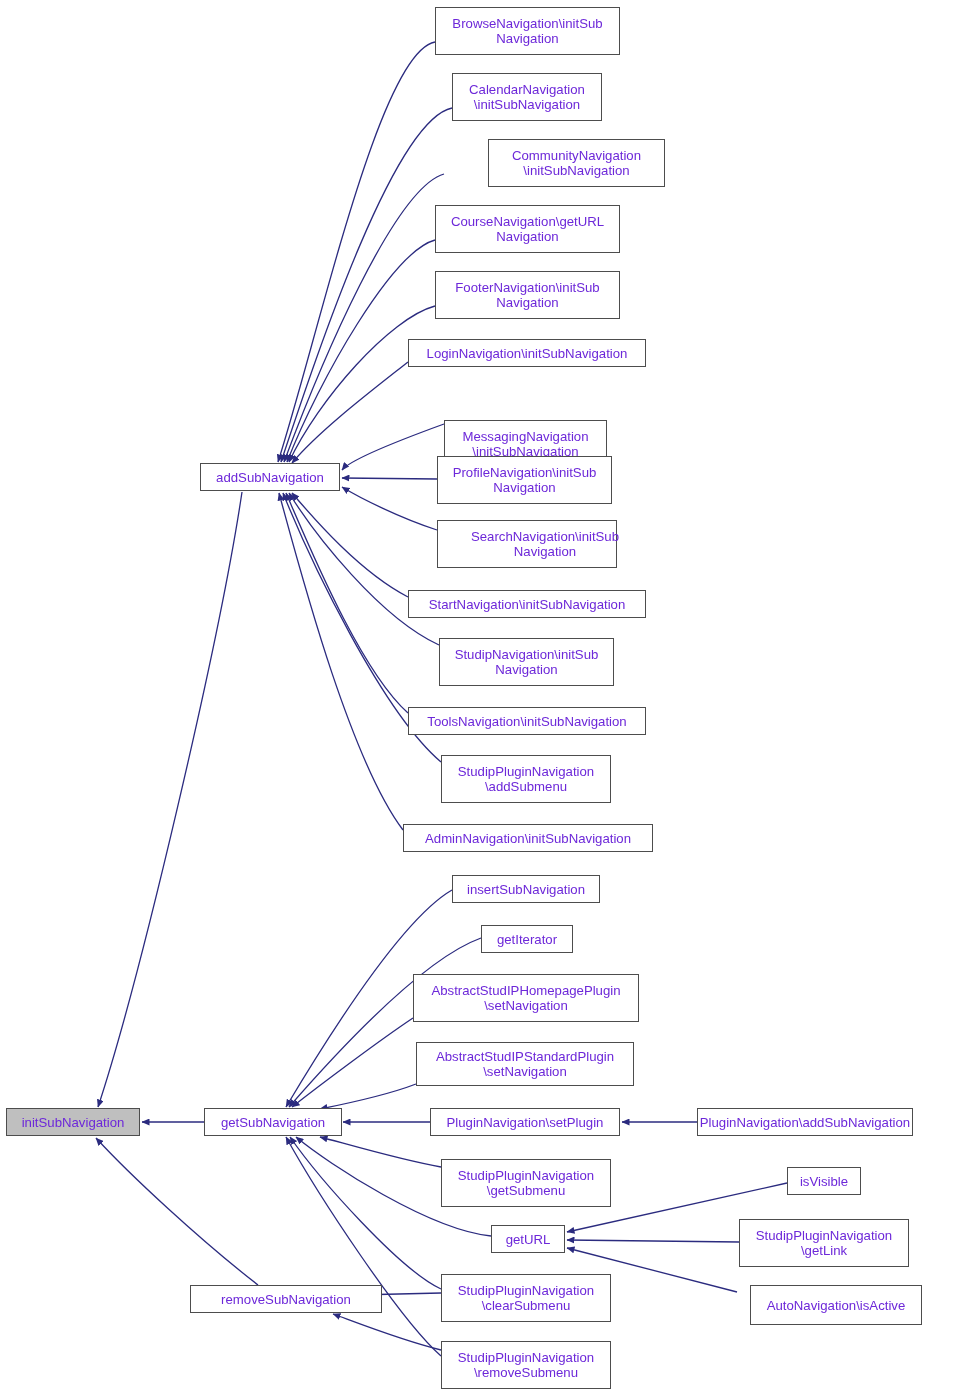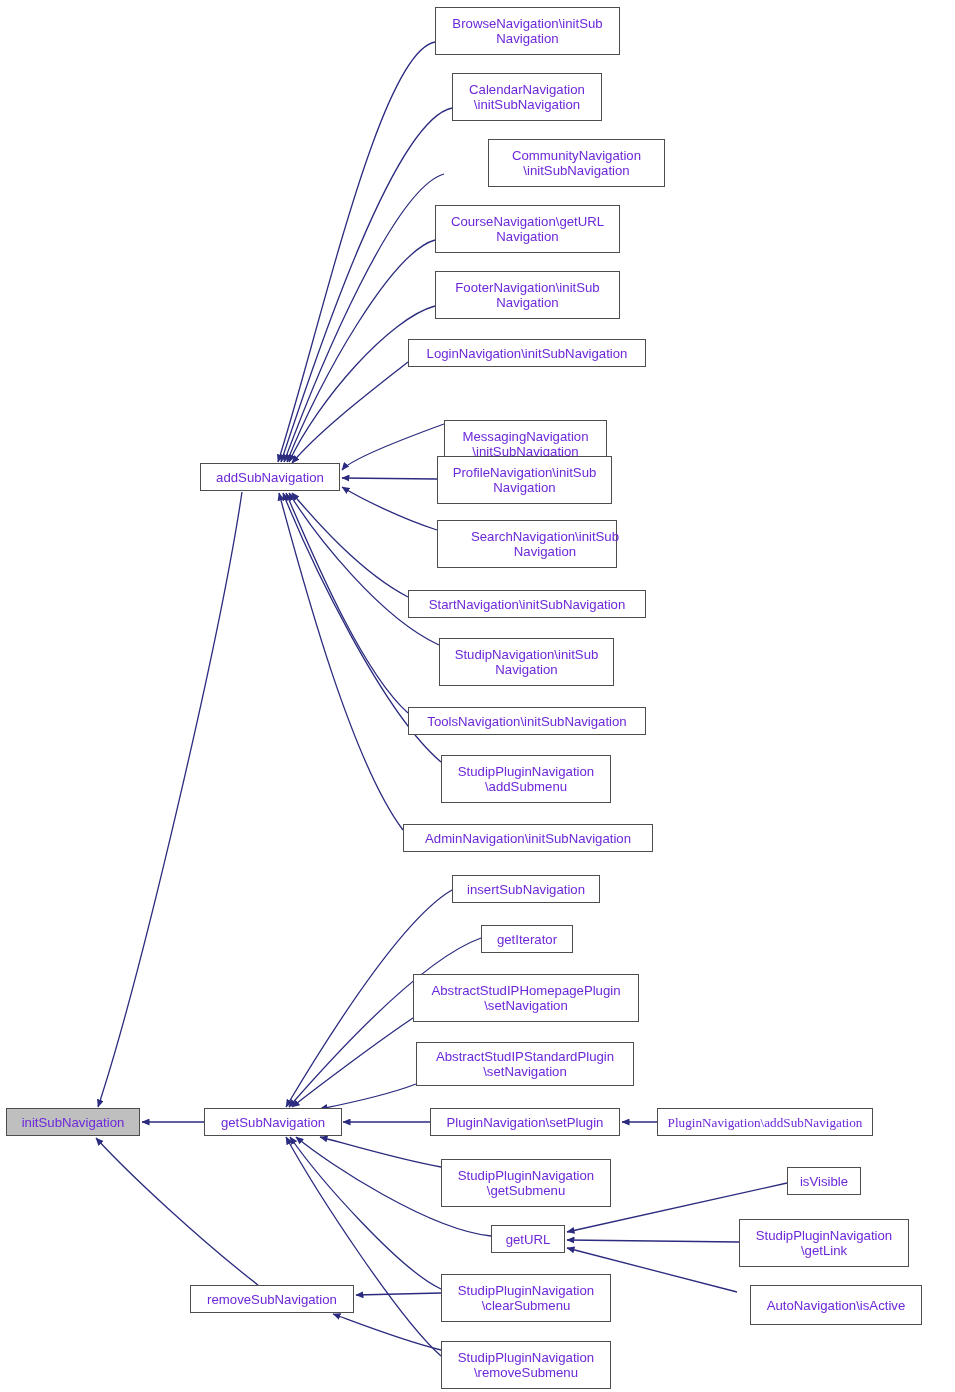--- a/index.html
+++ b/index.html
@@ -120,19 +120,19 @@
     <div class="node" style="left: 441px; top: 1159px; width: 170px; height: 48px;">StudipPluginNavigation
 \getSubmenu</div>
     <div class="node" style="left: 491px; top: 1225px; width: 74px; height: 28px;">getURL</div>
     <div class="node" style="left: 441px; top: 1274px; width: 170px; height: 48px;">StudipPluginNavigation
 \clearSubmenu</div>
     <div class="node" style="left: 441px; top: 1341px; width: 170px; height: 48px;">StudipPluginNavigation
 \removeSubmenu</div>
     <div class="node" style="left: 200px; top: 463px; width: 140px; height: 28px;">addSubNavigation</div>
     <div class="node highlight" style="left: 6px; top: 1108px; width: 134px; height: 28px;">initSubNavigation</div>
     <div class="node" style="left: 204px; top: 1108px; width: 138px; height: 28px;">getSubNavigation</div>
-    <div class="node" style="left: 190px; top: 1285px; width: 164px; height: 28px;">removeSubNavigation</div>
-    <div class="node" style="left: 657px; top: 1108px; width: 216px; height: 28px; font-family: Liberation Serif, serif;">PluginNavigation\addSubNavigation</div>
+    <div class="node" style="left: 190px; top: 1285px; width: 192px; height: 28px;">removeSubNavigation</div>
+    <div class="node" style="left: 697px; top: 1108px; width: 216px; height: 28px;">PluginNavigation\addSubNavigation</div>
     <div class="node" style="left: 787px; top: 1167px; width: 74px; height: 28px;">isVisible</div>
     <div class="node" style="left: 739px; top: 1219px; width: 170px; height: 48px;">StudipPluginNavigation
 \getLink</div>
     <div class="node" style="left: 750px; top: 1285px; width: 172px; height: 40px;">AutoNavigation\isActive</div>
   </div>
 
 </body></html>

